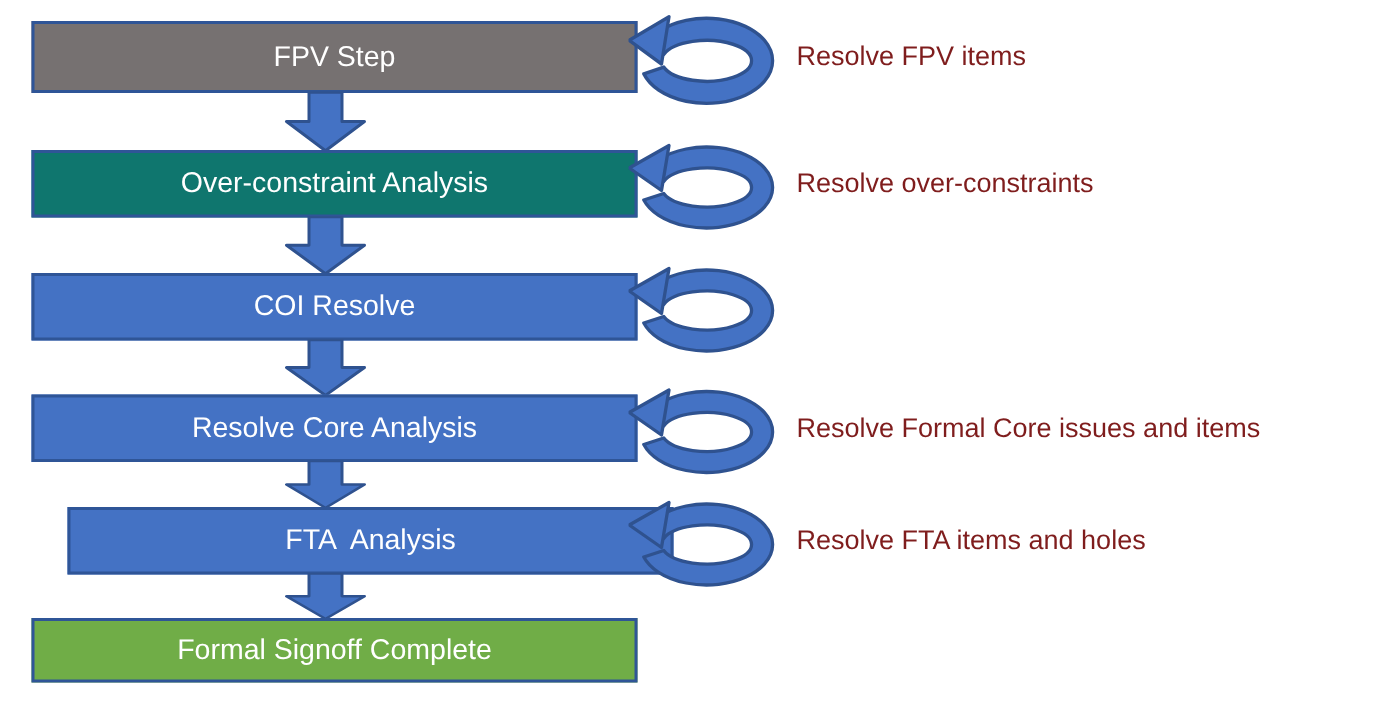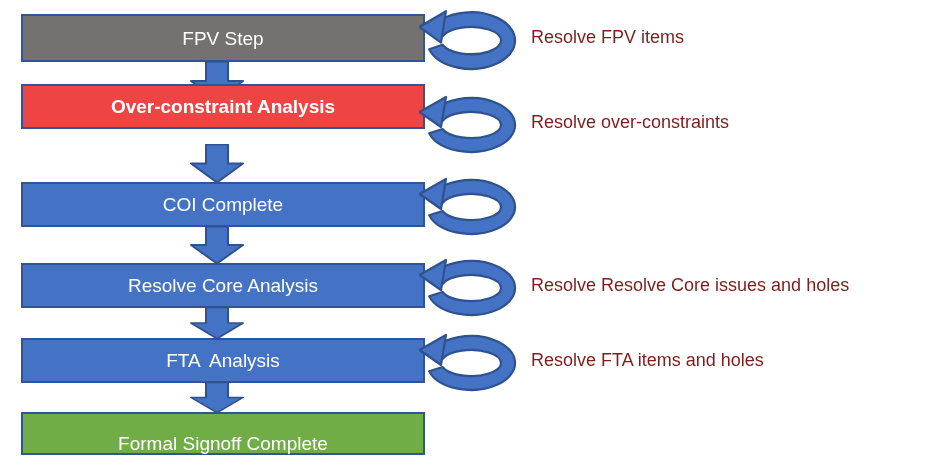--- a/index.html
+++ b/index.html
@@ -56,59 +56,59 @@
       <span class="box-label">FPV Step</span>
     </div>
     <svg class="loop-arrow" style="top:8px;height:63px;" viewBox="0 0 98 60" preserveAspectRatio="none">
         <path d="M10.2 22.7 A44 27 0 1 1 10.2 39.3 L23.5 35 A30 13 0 1 0 23.5 27 Z" fill="#4472C4" stroke="#2F528F" stroke-width="2.2" stroke-linejoin="round"></path>
         <polygon points="27,3 22,33 0.5,18" fill="#4472C4" stroke="#2F528F" stroke-width="2.2" stroke-linejoin="round"></polygon>
       </svg>
     <div class="loop-annotation" style="top:38px;">Resolve FPV items</div>
     <svg class="down-arrow" style="top:61px;height:40px;" viewBox="0 0 56 40" preserveAspectRatio="none">
         <polygon points="17,0.5 39,0.5 39,20 54,20 28,39.5 2,20 17,20" fill="#4472C4" stroke="#2F528F" stroke-width="2" stroke-linejoin="round"></polygon>
       </svg>
-    <div class="step-box" style="top:84px;height:45px;background:#ef4444;font-weight:bold;">
+    <div class="step-box" style="top:100px;height:45px;background:#0f766e;">
       <span class="box-label">Over-constraint Analysis</span>
     </div>
     <svg class="loop-arrow" style="top:94px;height:60px;" viewBox="0 0 98 60" preserveAspectRatio="none">
         <path d="M10.2 22.7 A44 27 0 1 1 10.2 39.3 L23.5 35 A30 13 0 1 0 23.5 27 Z" fill="#4472C4" stroke="#2F528F" stroke-width="2.2" stroke-linejoin="round"></path>
         <polygon points="27,3 22,33 0.5,18" fill="#4472C4" stroke="#2F528F" stroke-width="2.2" stroke-linejoin="round"></polygon>
       </svg>
     <div class="loop-annotation" style="top:122.5px;">Resolve over-constraints</div>
     <svg class="down-arrow" style="top:144px;height:39px;" viewBox="0 0 56 40" preserveAspectRatio="none">
         <polygon points="17,0.5 39,0.5 39,20 54,20 28,39.5 2,20 17,20" fill="#4472C4" stroke="#2F528F" stroke-width="2" stroke-linejoin="round"></polygon>
       </svg>
     <div class="step-box" style="top:182px;height:45px;background:#4472C4;">
-      <span class="box-label">COI Complete</span>
+      <span class="box-label">COI Resolve</span>
     </div>
     <svg class="loop-arrow" style="top:176px;height:60px;" viewBox="0 0 98 60" preserveAspectRatio="none">
         <path d="M10.2 22.7 A44 27 0 1 1 10.2 39.3 L23.5 35 A30 13 0 1 0 23.5 27 Z" fill="#4472C4" stroke="#2F528F" stroke-width="2.2" stroke-linejoin="round"></path>
         <polygon points="27,3 22,33 0.5,18" fill="#4472C4" stroke="#2F528F" stroke-width="2.2" stroke-linejoin="round"></polygon>
       </svg>
     <svg class="down-arrow" style="top:226px;height:38px;" viewBox="0 0 56 40" preserveAspectRatio="none">
         <polygon points="17,0.5 39,0.5 39,20 54,20 28,39.5 2,20 17,20" fill="#4472C4" stroke="#2F528F" stroke-width="2" stroke-linejoin="round"></polygon>
       </svg>
     <div class="step-box" style="top:263px;height:45px;background:#4472C4;">
       <span class="box-label">Resolve Core Analysis</span>
     </div>
     <svg class="loop-arrow" style="top:257px;height:60px;" viewBox="0 0 98 60" preserveAspectRatio="none">
         <path d="M10.2 22.7 A44 27 0 1 1 10.2 39.3 L23.5 35 A30 13 0 1 0 23.5 27 Z" fill="#4472C4" stroke="#2F528F" stroke-width="2.2" stroke-linejoin="round"></path>
         <polygon points="27,3 22,33 0.5,18" fill="#4472C4" stroke="#2F528F" stroke-width="2.2" stroke-linejoin="round"></polygon>
       </svg>
-    <div class="loop-annotation" style="top:285.5px;">Resolve Resolve Core issues and holes</div>
+    <div class="loop-annotation" style="top:285.5px;">Resolve Formal Core issues and items</div>
     <svg class="down-arrow" style="top:307px;height:32px;" viewBox="0 0 56 40" preserveAspectRatio="none">
         <polygon points="17,0.5 39,0.5 39,20 54,20 28,39.5 2,20 17,20" fill="#4472C4" stroke="#2F528F" stroke-width="2" stroke-linejoin="round"></polygon>
       </svg>
-    <div class="step-box" style="top:338px;height:45px;background:#4472C4;">
+    <div class="step-box" style="top:338px;height:45px;background:#4472C4;margin-left:24px;">
       <span class="box-label">FTA  Analysis</span>
     </div>
     <svg class="loop-arrow" style="top:332px;height:60px;" viewBox="0 0 98 60" preserveAspectRatio="none">
         <path d="M10.2 22.7 A44 27 0 1 1 10.2 39.3 L23.5 35 A30 13 0 1 0 23.5 27 Z" fill="#4472C4" stroke="#2F528F" stroke-width="2.2" stroke-linejoin="round"></path>
         <polygon points="27,3 22,33 0.5,18" fill="#4472C4" stroke="#2F528F" stroke-width="2.2" stroke-linejoin="round"></polygon>
       </svg>
     <div class="loop-annotation" style="top:360.5px;">Resolve FTA items and holes</div>
     <svg class="down-arrow" style="top:382px;height:31px;" viewBox="0 0 56 40" preserveAspectRatio="none">
         <polygon points="17,0.5 39,0.5 39,20 54,20 28,39.5 2,20 17,20" fill="#4472C4" stroke="#2F528F" stroke-width="2" stroke-linejoin="round"></polygon>
       </svg>
-    <div class="step-box" style="top:412px;height:43px;background:#70AD47;align-items:flex-end;">
+    <div class="step-box" style="top:412px;height:43px;background:#70AD47;">
       <span class="box-label">Formal Signoff Complete</span>
     </div>
   </div>
 
 </body></html>

